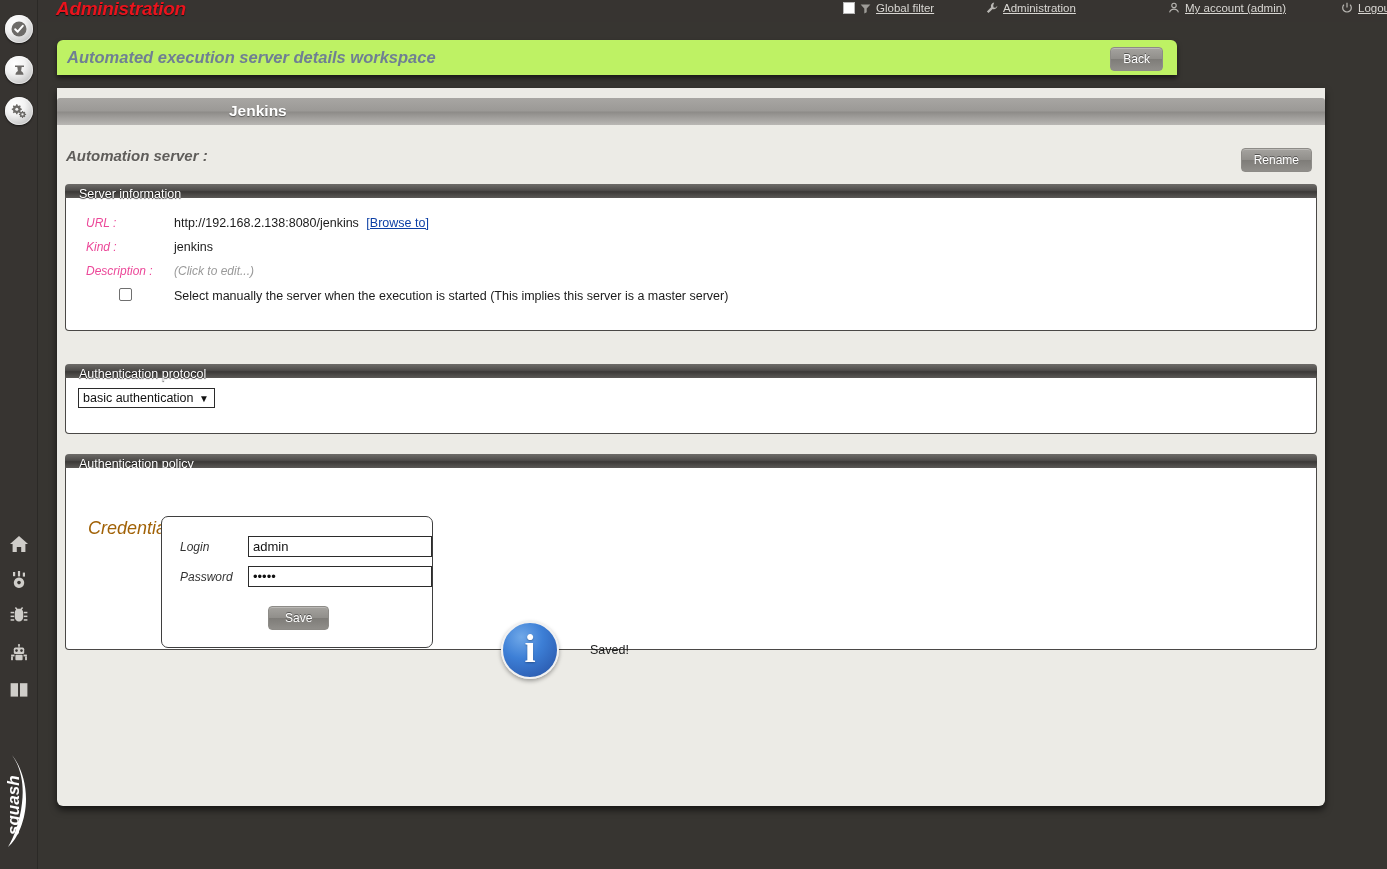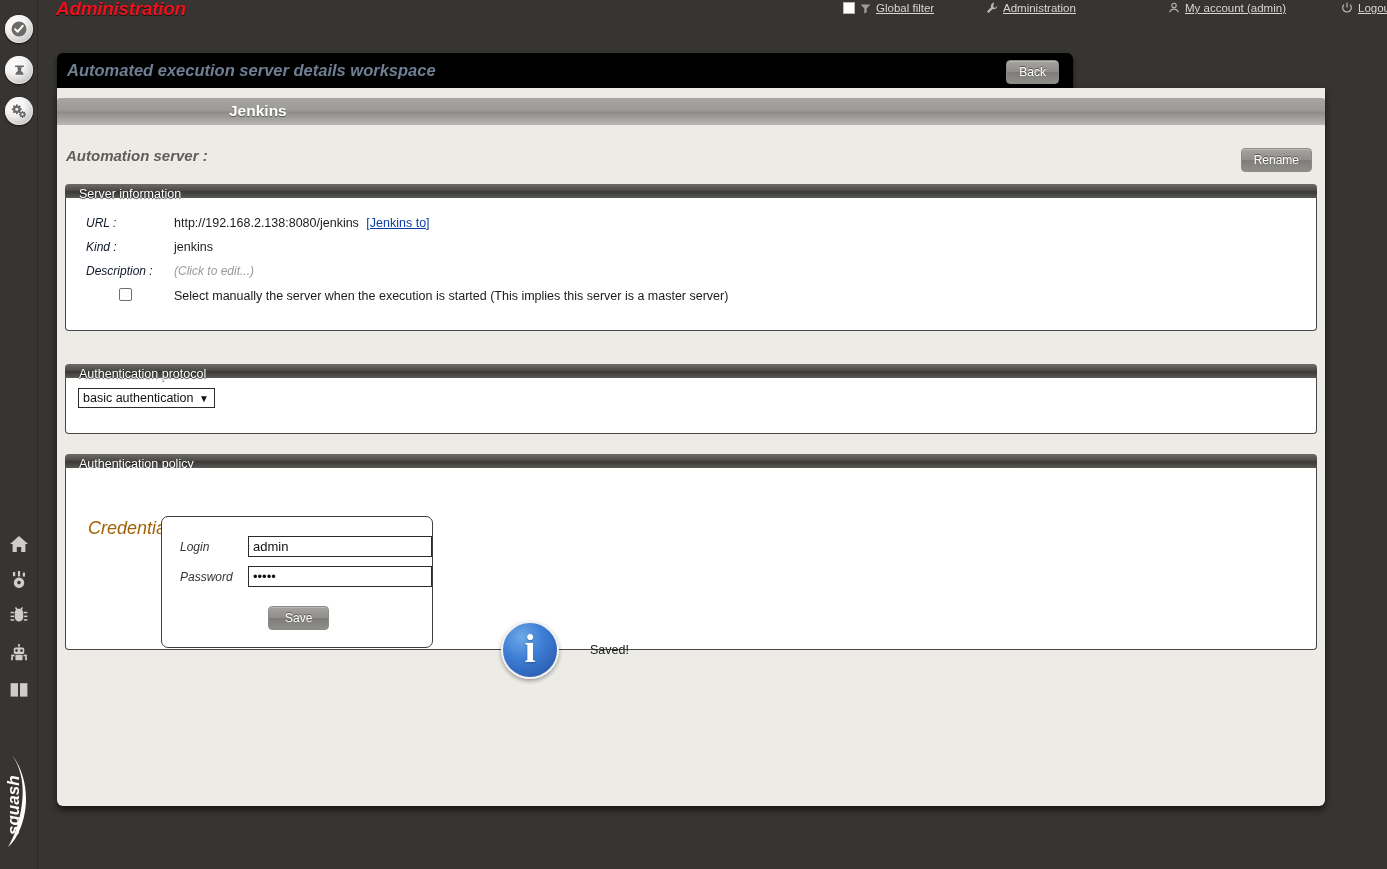--- a/index.html
+++ b/index.html
@@ -58,23 +58,23 @@
     color: #d8d6d2; font-size: 11.5px; 
   }
   .topnav .gl-check {
     width: 12px; height: 12px; background: #fff;
     border: 1px solid #b6b6b6; display: inline-block;
   }
   .topnav .ico { color: #b9b7b3; display: inline-flex; align-items: center; }
 
   
   .workspace-title {
-    position: absolute; left: 57px; top: 53px;
-    width: 1016px; height: 35px;
-    background: #000000;
+    position: absolute; left: 57px; top: 40px;
+    width: 1120px; height: 35px;
+    background: #bef264;
     border-radius: 6px 6px 0 0;
     box-shadow: 0 3px 5px rgba(0,0,0,.55);
   }
   .workspace-title .label {
     position: absolute; left: 10px; top: 8px;
     color: #6f7f93; font-size: 16.5px;
     font-style: italic; font-weight: bold;
   }
   .btn-grey {
     background: linear-gradient(to bottom, #a5a39f 0%, #908e8a 50%, #7e7c78 51%, #908e8a 100%);
@@ -133,21 +133,21 @@
     background: #ffffff;
     border: 1px solid #4a4846;
     border-top: none;
     border-radius: 0 0 4px 4px;
   }
 
   
   .info-row { display: flex; align-items: flex-start; margin-bottom: 10px; }
   .info-label {
     width: 108px; padding-left: 20px;
-    font-size: 12px; font-style: italic; color: #0f172a;
+    font-size: 12px; font-style: italic; color: #ec4899;
     flex-shrink: 0;
   }
   .info-value { font-size: 12.5px; color: #1b1b1b; }
   .info-value a { color: #0c3fa5; text-decoration: underline; }
   .placeholder-txt { color: #9a9a9a; font-style: italic; font-size: 12px; }
   .cb { width: 13px; height: 13px; border: 1px solid #6f6f6f; background: #fff; border-radius: 2px; display:inline-block; cursor:pointer;}
 
   
   .sel {
     font-family: "Liberation Sans", sans-serif;
@@ -375,21 +375,21 @@
   <div class="panel" style="top:96px;">
     <div class="panel-head">
       <span class="ttl">Server information</span>
     </div>
     <div class="panel-body" style="padding:18px 0 14px 0;">
 
       <div class="info-row">
         <div class="info-label">URL :</div>
         <div class="info-value">
           <span>http://192.168.2.138:8080/jenkins</span>
-          <a href="#" style="margin-left:4px;">[Jenkins to]</a>
+          <a href="#" style="margin-left:4px;">[Browse to]</a>
         </div>
       </div>
 
       <div class="info-row">
         <div class="info-label">Kind :</div>
         <div class="info-value">jenkins</div>
       </div>
 
       <div class="info-row">
         <div class="info-label">Description :</div>

